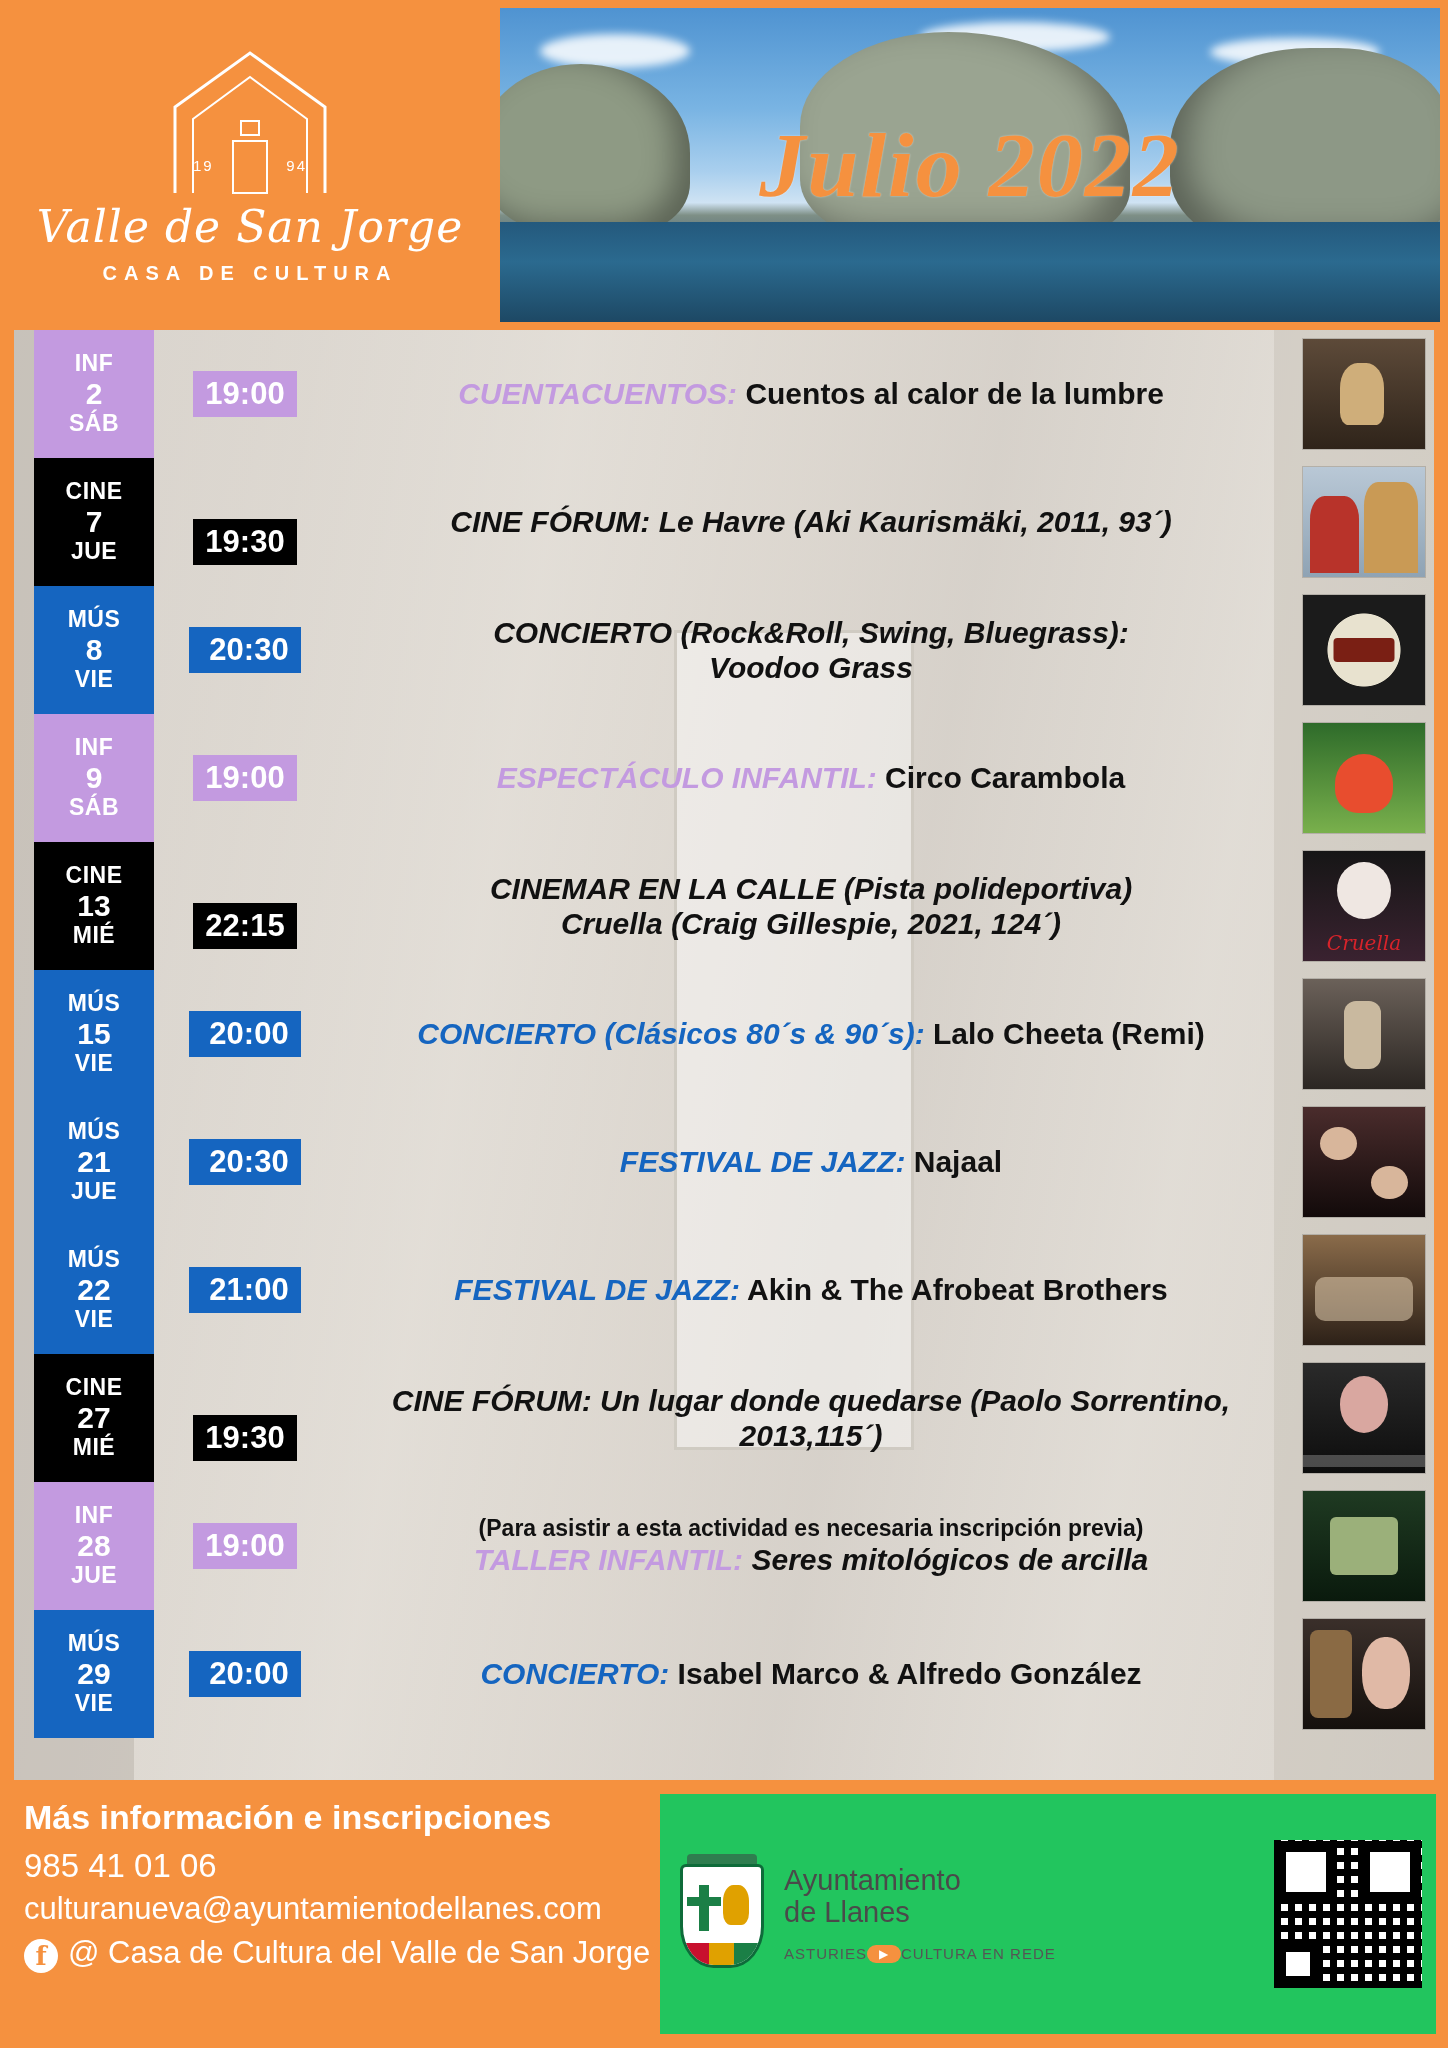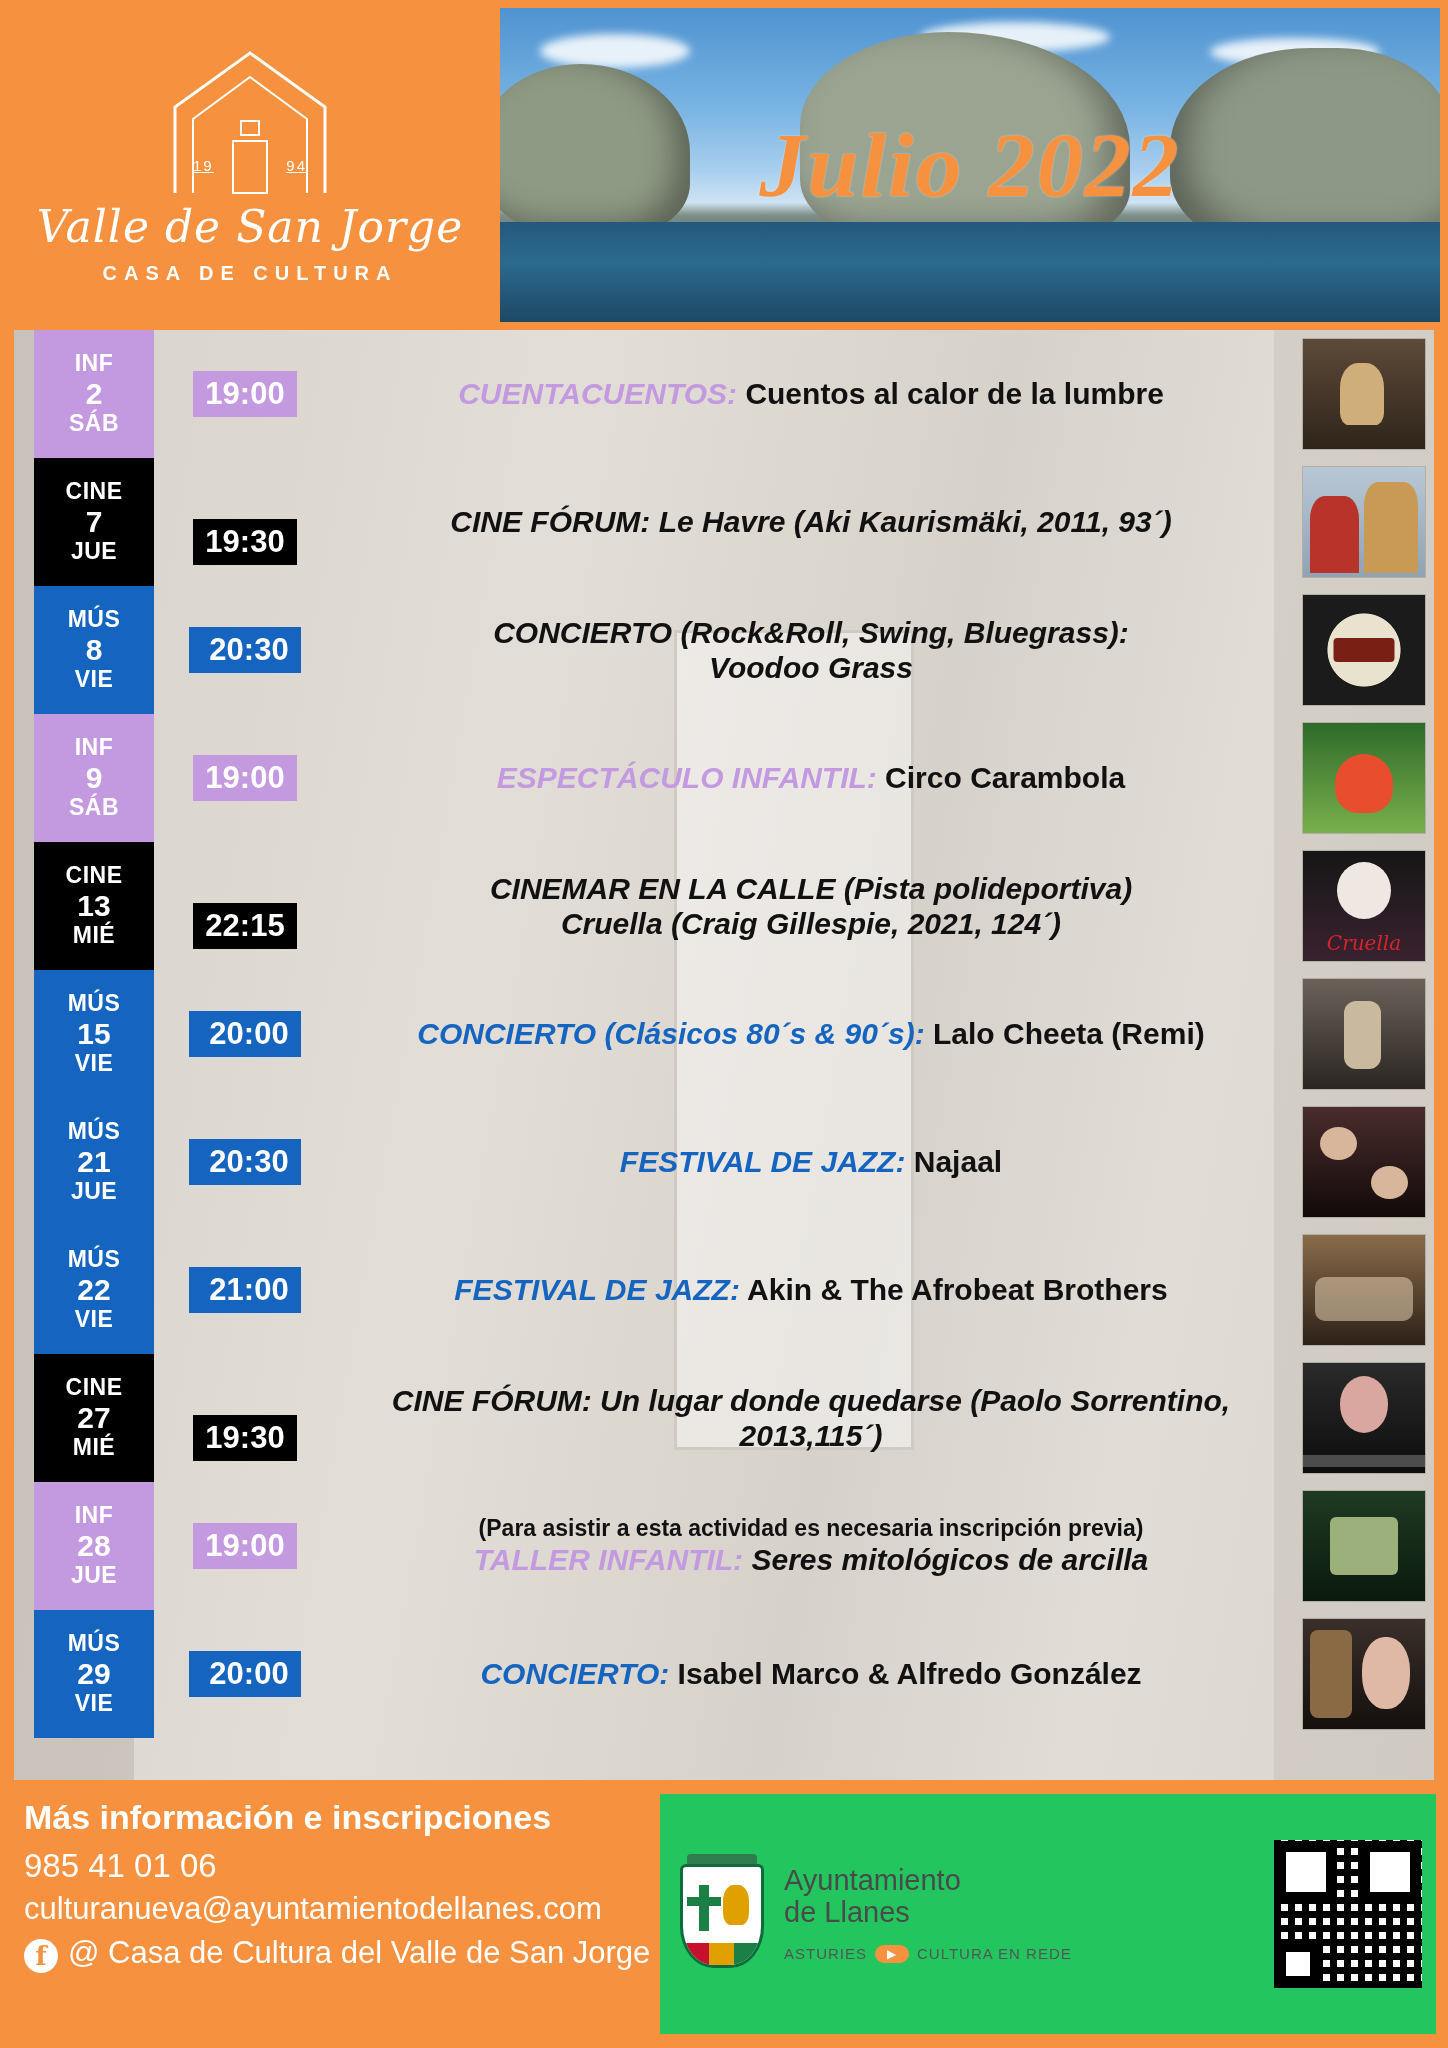--- a/index.html
+++ b/index.html
@@ -14,21 +14,21 @@
 
   
   .header { height: 330px; position: relative; background: #f5913f; display: flex; }
   .logo-zone {
     width: 500px; height: 330px; position: relative;
     display: flex; flex-direction: column; align-items: center; justify-content: center;
     color: #ffffff;
   }
   .logo-house { position: relative; width: 190px; height: 150px; margin-bottom: 4px; }
   .logo-house svg { display:block; }
-  .logo-years { position: absolute; top: 112px; width: 100%; display: flex; justify-content: space-between; padding: 0 38px; font-size: 15px; letter-spacing: 2px; text-decoration: underline; }
+  .logo-years { position: absolute; top: 112px; width: 100%; display: flex; justify-content: space-between; padding: 0 38px; font-size: 15px; letter-spacing: 2px; }
   .logo-script {
     font-family: "DejaVu Serif", serif; font-style: italic; font-size: 44px;
     letter-spacing: 1px; color: #ffffff; margin-top: 2px; white-space: nowrap;
   }
   .logo-sub { font-size: 20px; letter-spacing: 7px; margin-top: 10px; color: #ffffff; font-weight: 600; }
 
   .banner { flex: 1; position: relative; margin: 8px 8px 8px 0; overflow: hidden; }
   .banner .sky { position: absolute; inset: 0; background: linear-gradient(#4f93d1 0%, #79b4e3 32%, #a9cfee 52%, #cfe3f3 62%, #7e8f86 66%, #3f5f78 78%, #2d4a63 100%); }
   .banner .cliff-l { position: absolute; left: -20px; top: 56px; width: 210px; height: 170px; background: #8e9a84; border-radius: 48% 52% 30% 40%; box-shadow: inset -16px -10px 30px rgba(0,0,0,.35); }
   .banner .cliff-c { position: absolute; left: 300px; top: 24px; width: 330px; height: 210px; background: #9aa491; border-radius: 45% 55% 25% 30%; box-shadow: inset -20px -12px 34px rgba(0,0,0,.35); }
@@ -135,21 +135,21 @@
   .crest { width: 96px; height: 120px; position: relative; }
   .crest .shield { position:absolute; inset:10px 6px 6px 6px; background:#ffffff; border:3px solid #0e6b3a; border-radius: 6px 6px 40% 40%; overflow:hidden; }
   .crest .cross { position:absolute; left:16px; top:18px; width:10px; height:46px; background:#1b7f46; }
   .crest .cross::after { content:""; position:absolute; left:-12px; top:12px; width:34px; height:9px; background:#1b7f46; }
   .crest .lion { position:absolute; right:12px; top:18px; width:26px; height:40px; background:#e0a100; border-radius:40% 40% 30% 30%; }
   .crest .stripe { position:absolute; left:0; right:0; bottom:0; height:22px; background:linear-gradient(90deg,#c8102e 0 33%,#e0a100 33% 66%,#1b7f46 66% 100%); }
   .crest .crown { position:absolute; top:0; left:50%; transform:translateX(-50%); width:70px; height:14px; background:#2f7d4f; border-radius:4px 4px 0 0; }
   .ayto { flex: 1; }
   .ayto .l1 { font-size: 29px; color: #4a4a4a; line-height: 1.1; }
   .ayto .l2 { font-size: 29px; color: #4a4a4a; line-height: 1.1; }
-  .ayto .l3 { margin-top: 16px; font-size: 15px; letter-spacing: 1px; color: #555; display: flex; align-items: flex-start; gap: 8px; }
+  .ayto .l3 { margin-top: 16px; font-size: 15px; letter-spacing: 1px; color: #555; display: flex; align-items: flex-start; }
   .ayto .dot { width: 34px; height: 18px; background: #f5913f; border-radius: 9px; display:inline-flex; align-items:center; justify-content:center; color:#fff; font-size: 12px; }
   .qr { width: 148px; height: 148px; background:
       repeating-linear-gradient(90deg,#000 0 7px,#fff 7px 14px),
       repeating-linear-gradient(0deg,#000 0 7px,#fff 7px 14px);
       background-blend-mode: multiply; position: relative; }
   .qr::before, .qr::after, .qr i { content:""; position:absolute; width:40px; height:40px; border:8px solid #000; background:#fff; }
   .qr::before { left:4px; top:4px; }
   .qr::after { right:4px; top:4px; }
   .qr i { left:4px; bottom:4px; }
 </style>

